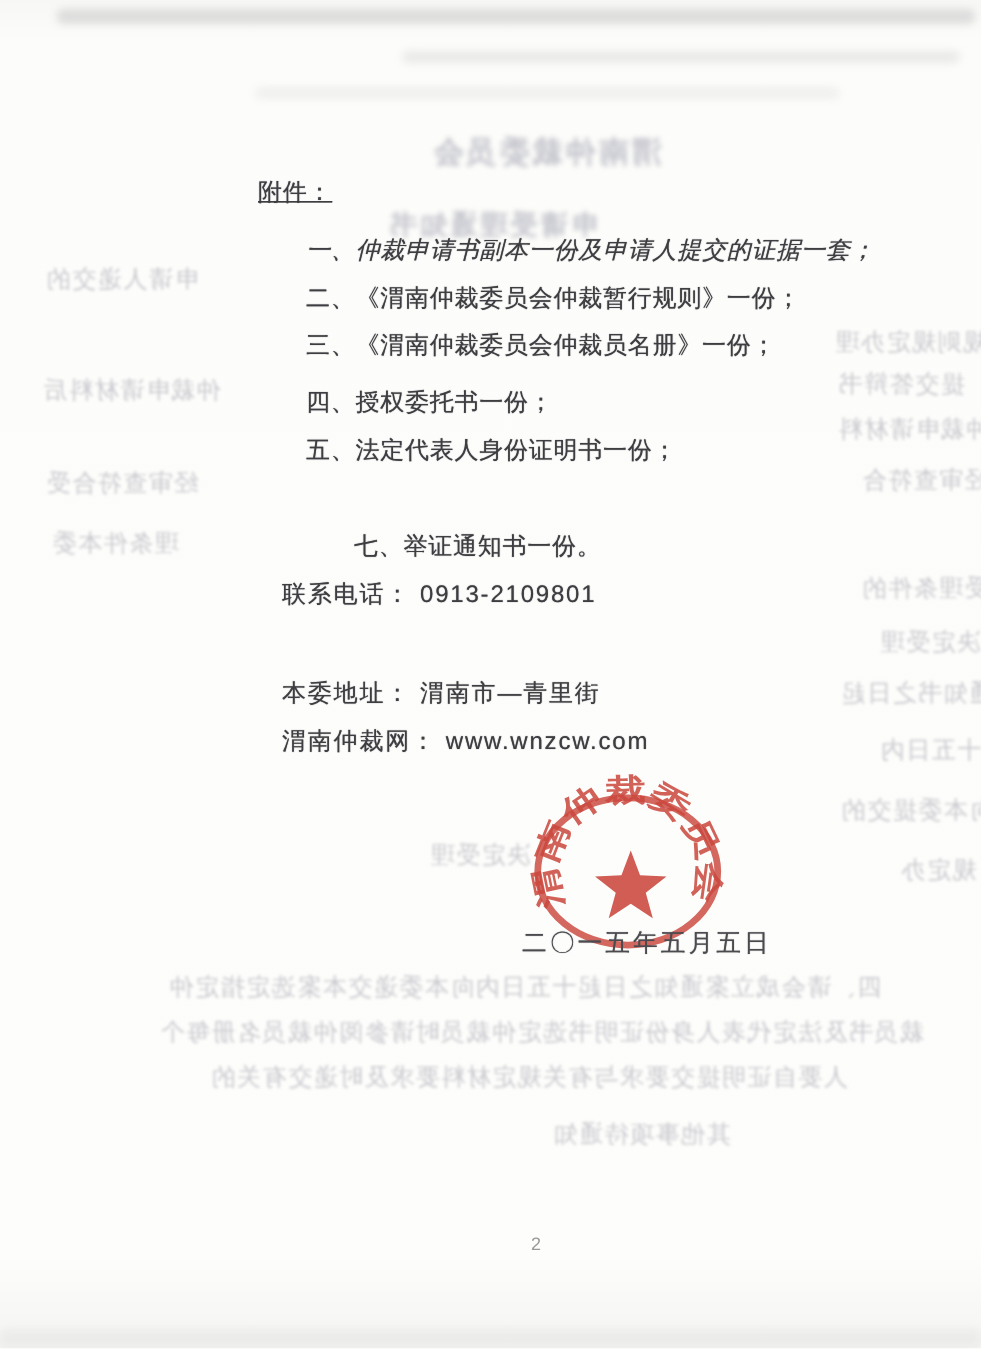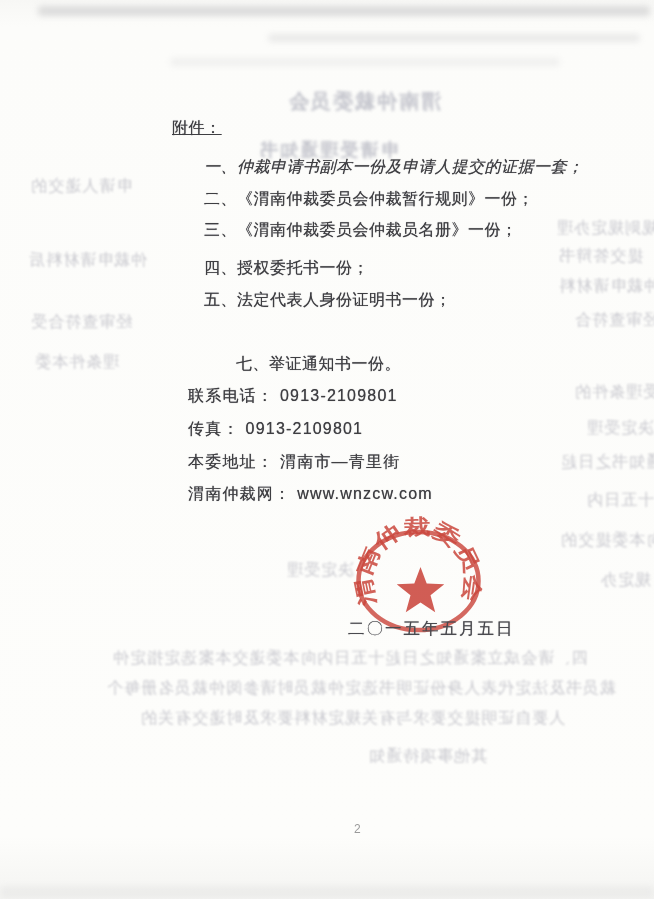--- a/index.html
+++ b/index.html
@@ -73,23 +73,20 @@
   <div class="line" style="left:204px;top:157px;font-style:italic;">一、仲裁申请书副本一份及申请人提交的证据一套；</div>
   <div class="line" style="left:204px;top:189px;text-align:right;">二、《渭南仲裁委员会仲裁暂行规则》一份；</div>
   <div class="line" style="left:204px;top:220px;">三、《渭南仲裁委员会仲裁员名册》一份；</div>
   <div class="line" style="left:204px;top:258px;">四、授权委托书一份；</div>
   <div class="line" style="left:204px;top:290px;">五、法定代表人身份证明书一份；</div>
   <div class="line" style="left:204px;top:354px;margin-left:32px;">七、举证通知书一份。</div>
 
   <div class="line contact" style="left:172px;top:386px;">
     <span class="label">联系电话：</span><span>0913-2109801</span>
   </div>
-  <div class="line contact" style="left:172px;top:419px;">
-    <span class="label">传真：</span><span>0913-2109801</span>
-  </div>
   <div class="line contact" style="left:172px;top:452px;">
     <span class="label">本委地址：</span><span>渭南市—青里街</span>
   </div>
   <div class="line contact" style="left:172px;top:484px;">
     <span class="label">渭南仲裁网：</span><span>www.wnzcw.com</span>
   </div>
 
   <svg class="seal" width="140" height="135" viewBox="0 0 140 135">
     <ellipse cx="68.5" cy="66" rx="60" ry="49" fill="none" stroke-width="4.5" stroke-opacity=".82" stroke="#c8372d"></ellipse>
     <polygon fill-opacity=".88" points="70.5,52 76.7,68.5 94.3,69.3 80.5,80.2 85.2,97.2 70.5,87.5 55.8,97.2 60.5,80.2 46.7,69.3 64.3,68.5" fill="#c8372d"></polygon>

